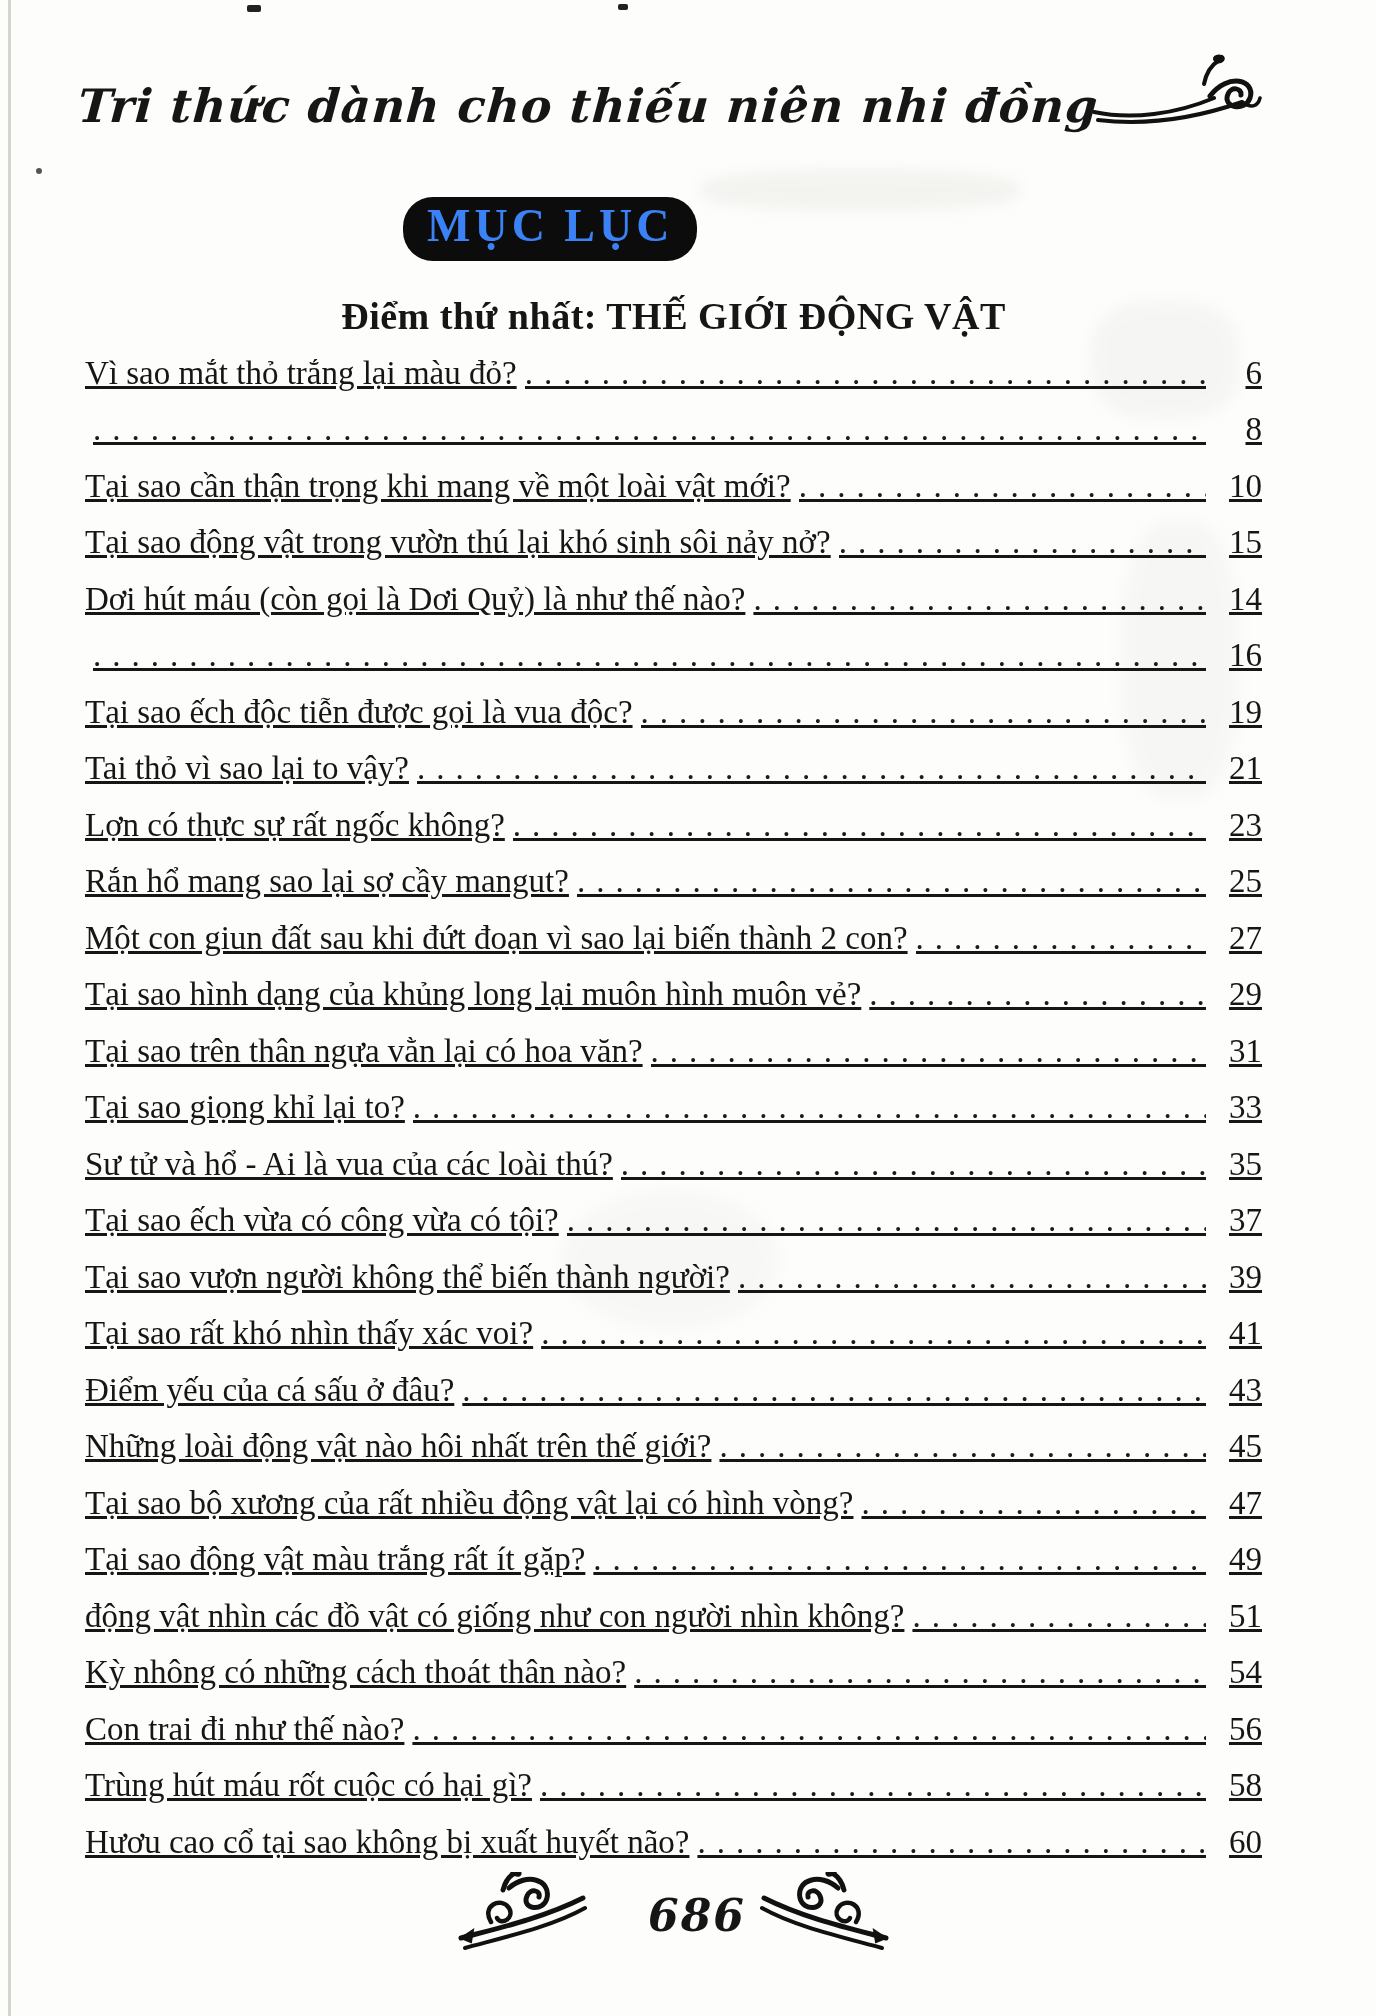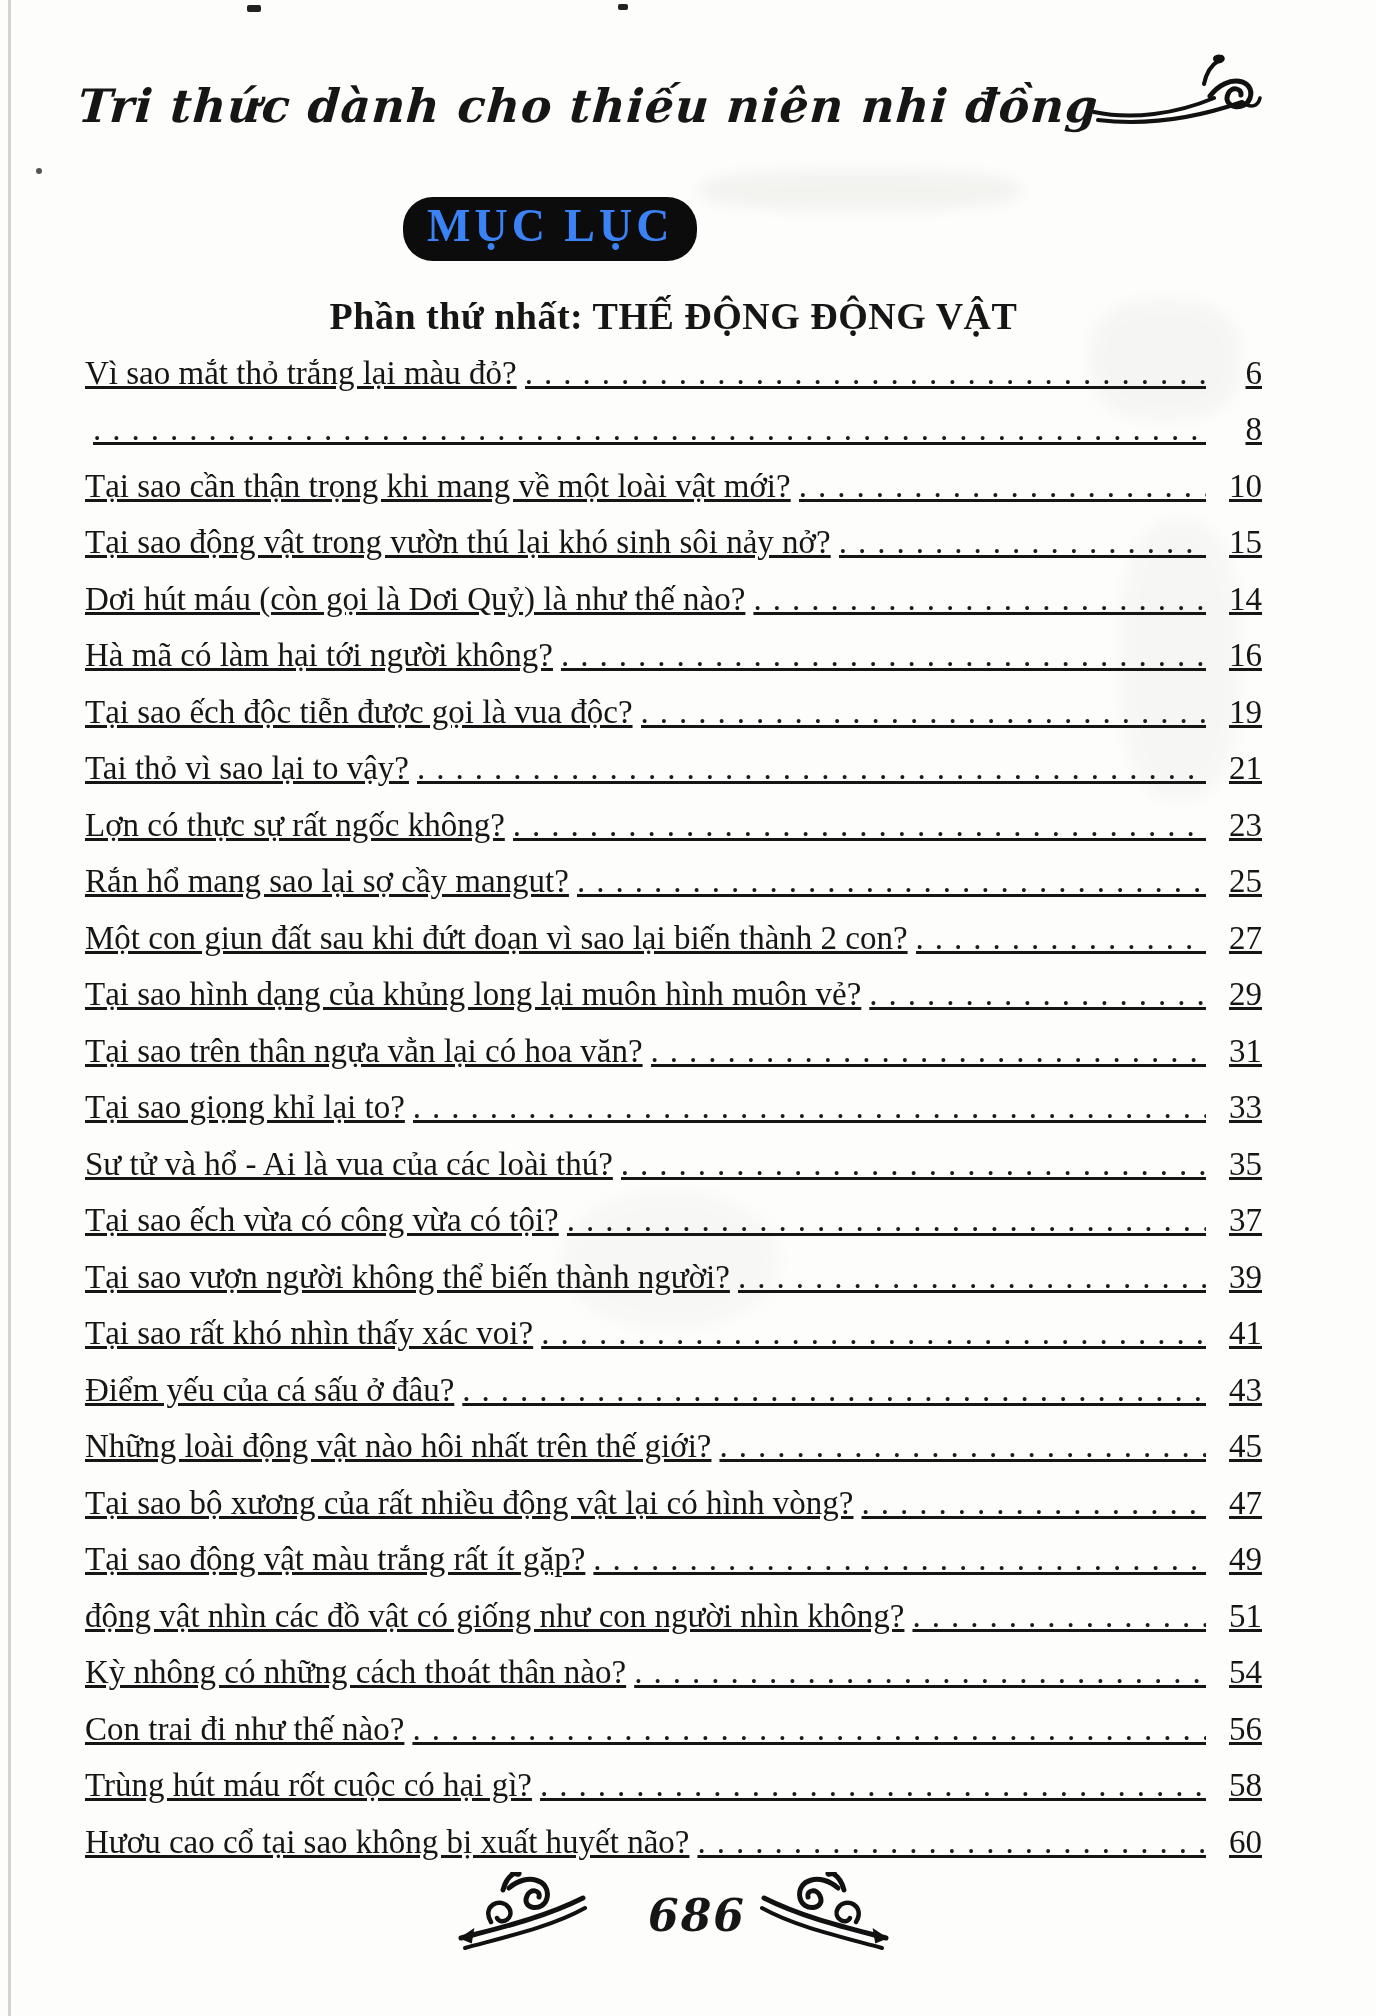--- a/index.html
+++ b/index.html
@@ -120,21 +120,21 @@
         <path d="M124 10 C 119 6 124 2 130 4 C 134 6 131 12 124 10 Z" fill="#111" stroke-width="2"></path>
         <path d="M150 50 C 160 57 166 54 168 46" stroke-width="3.5"></path>
       </svg>
     </span>
   </div>
 
   <div class="content">
 
     <div class="badge">MỤC LỤC</div>
 
-    <div class="section-heading">Phần thứ nhất: THẾ ĐỘNG ĐỘNG VẬT</div>
+    <div class="section-heading">Điểm thứ nhất: THẾ GIỚI ĐỘNG VẬT</div>
 
     <div class="toc">
         <div class="toc-row">
       <span class="toc-title">Vì sao mắt thỏ trắng lại màu đỏ?</span>
       <span class="leader">..........................................................................................</span>
       <span class="toc-page">6</span>
     </div>
         <div class="toc-row">
       <span class="leader">..........................................................................................</span>
       <span class="toc-page">8</span>
@@ -148,21 +148,20 @@
       <span class="toc-title">Tại sao động vật trong vườn thú lại khó sinh sôi nảy nở?</span>
       <span class="leader">..........................................................................................</span>
       <span class="toc-page">15</span>
     </div>
         <div class="toc-row">
       <span class="toc-title">Dơi hút máu (còn gọi là Dơi Quỷ) là như thế nào?</span>
       <span class="leader">..........................................................................................</span>
       <span class="toc-page">14</span>
     </div>
         <div class="toc-row">
-      <span class="toc-title">Hà mã có làm hại tới người không?</span>
       <span class="leader">..........................................................................................</span>
       <span class="toc-page">16</span>
     </div>
         <div class="toc-row">
       <span class="toc-title">Tại sao ếch độc tiễn được gọi là vua độc?</span>
       <span class="leader">..........................................................................................</span>
       <span class="toc-page">19</span>
     </div>
         <div class="toc-row">
       <span class="toc-title">Tai thỏ vì sao lại to vậy?</span>

